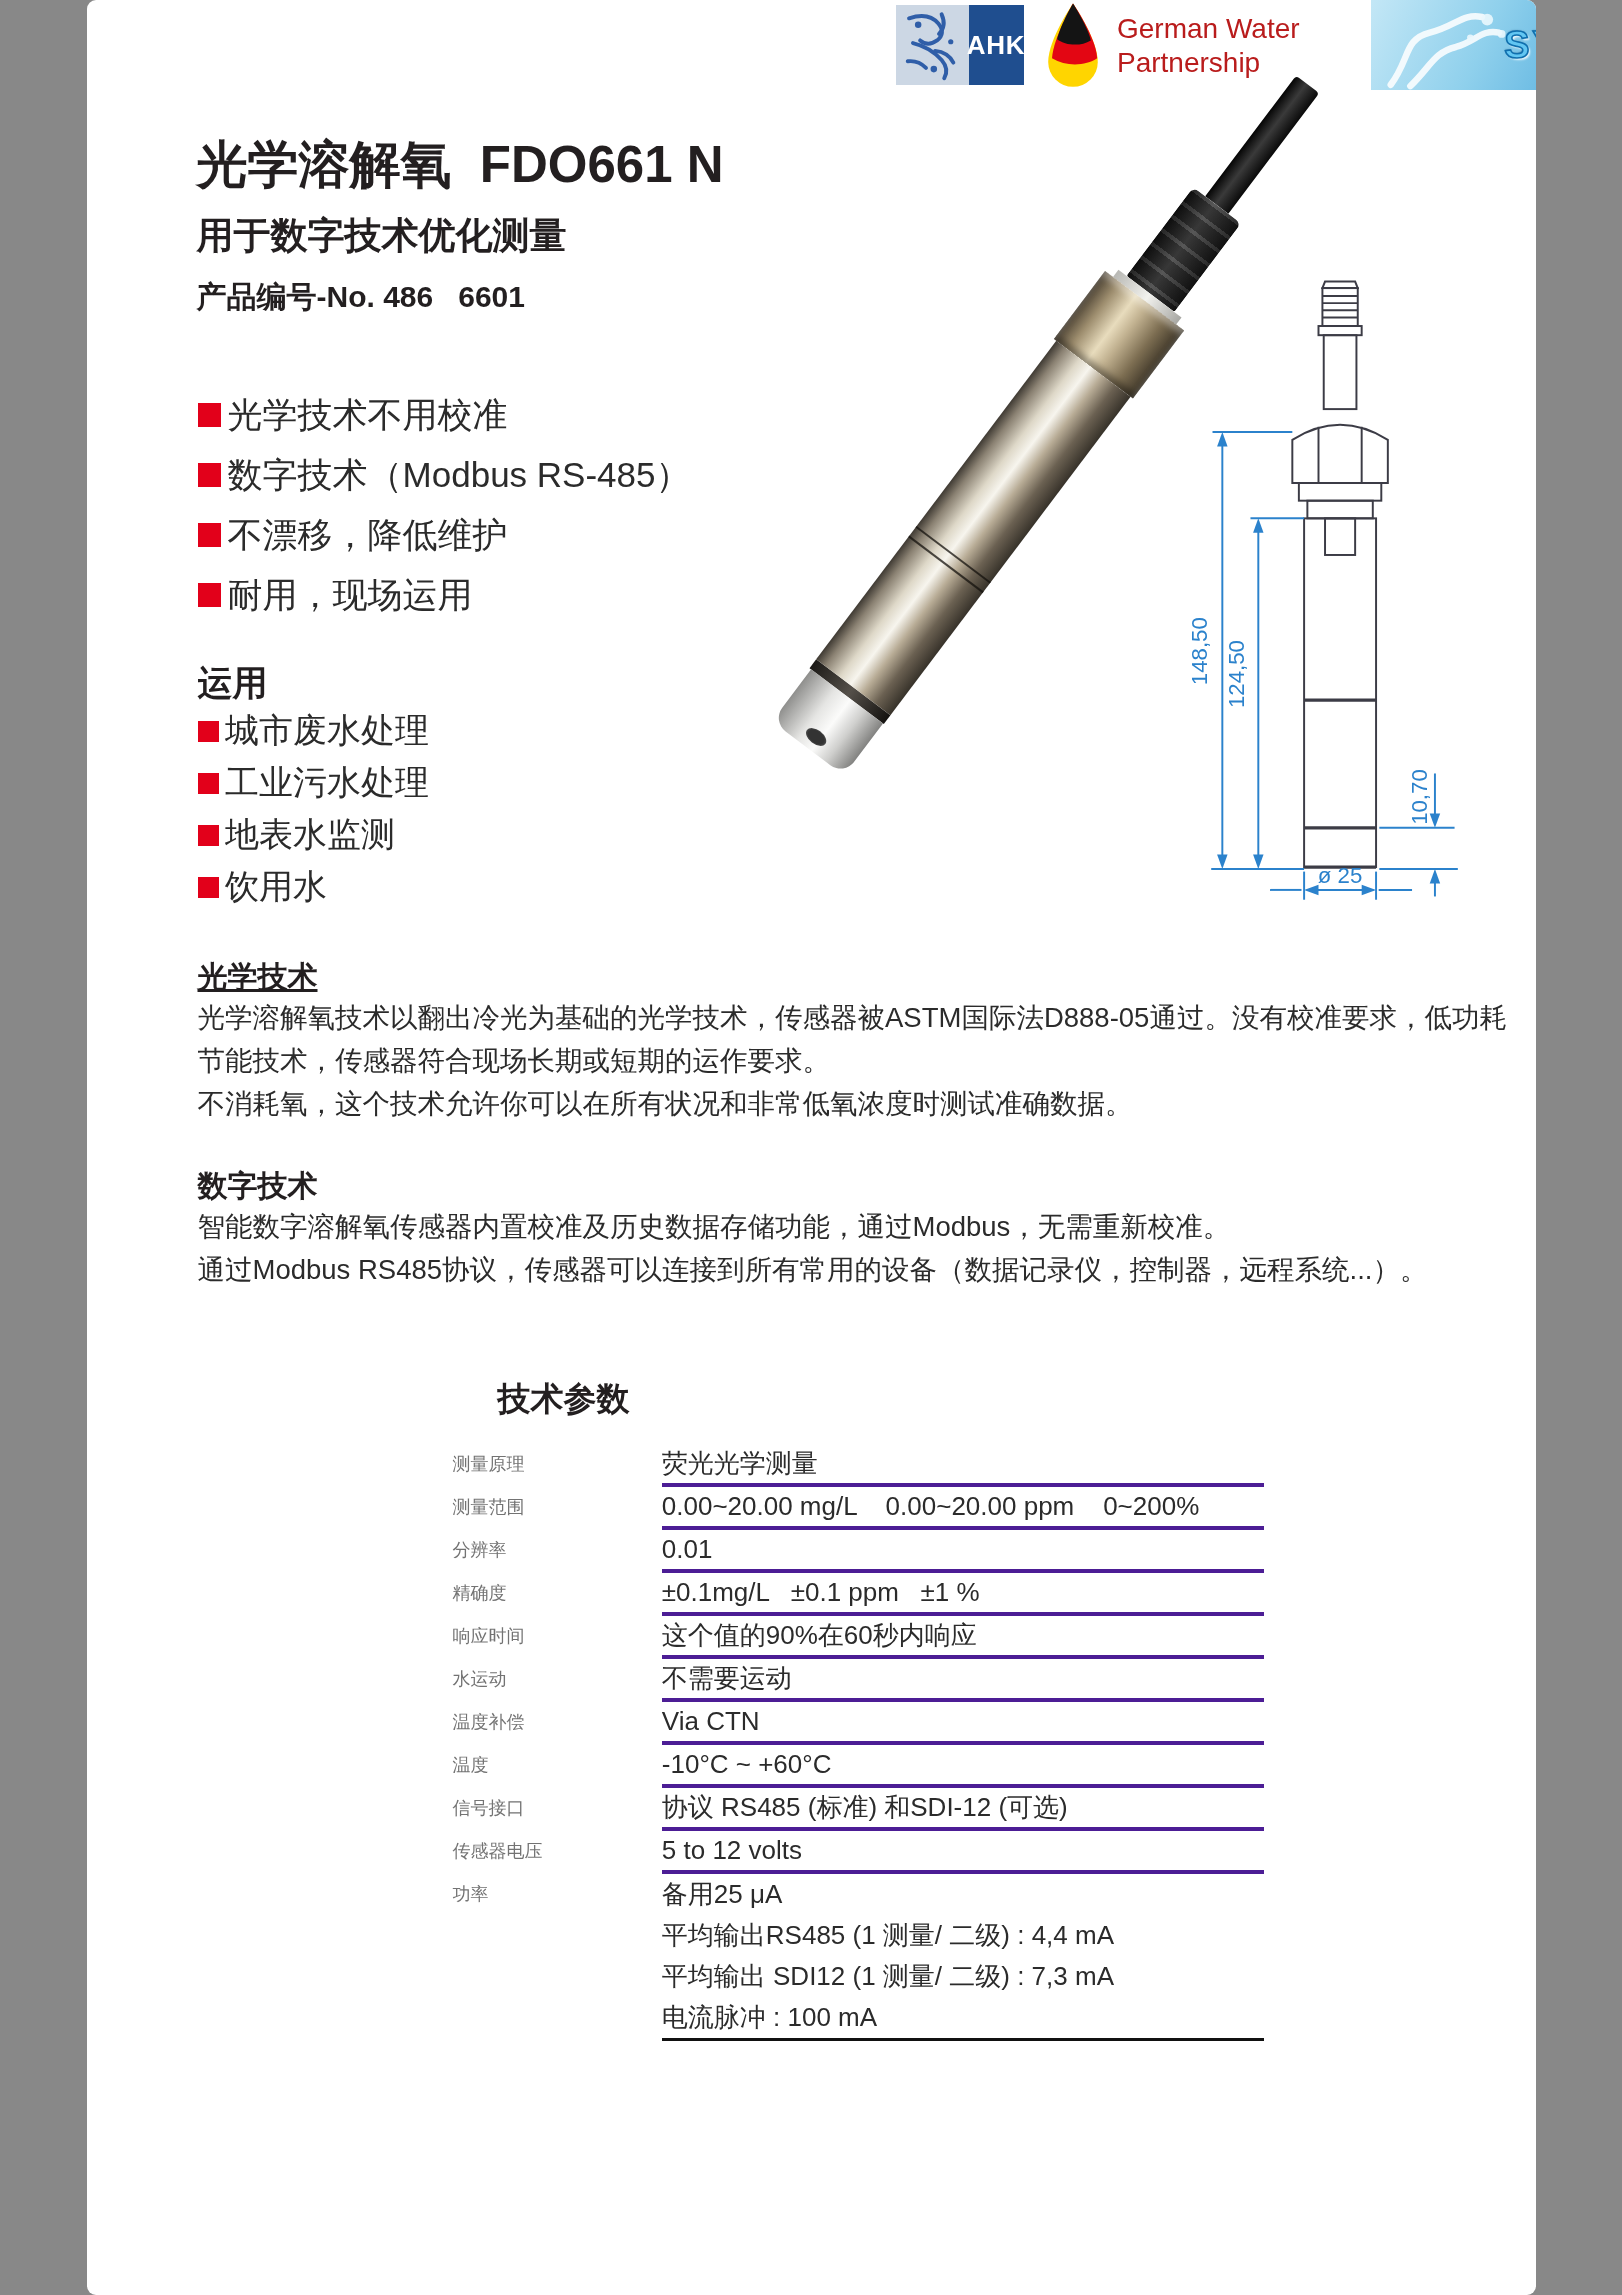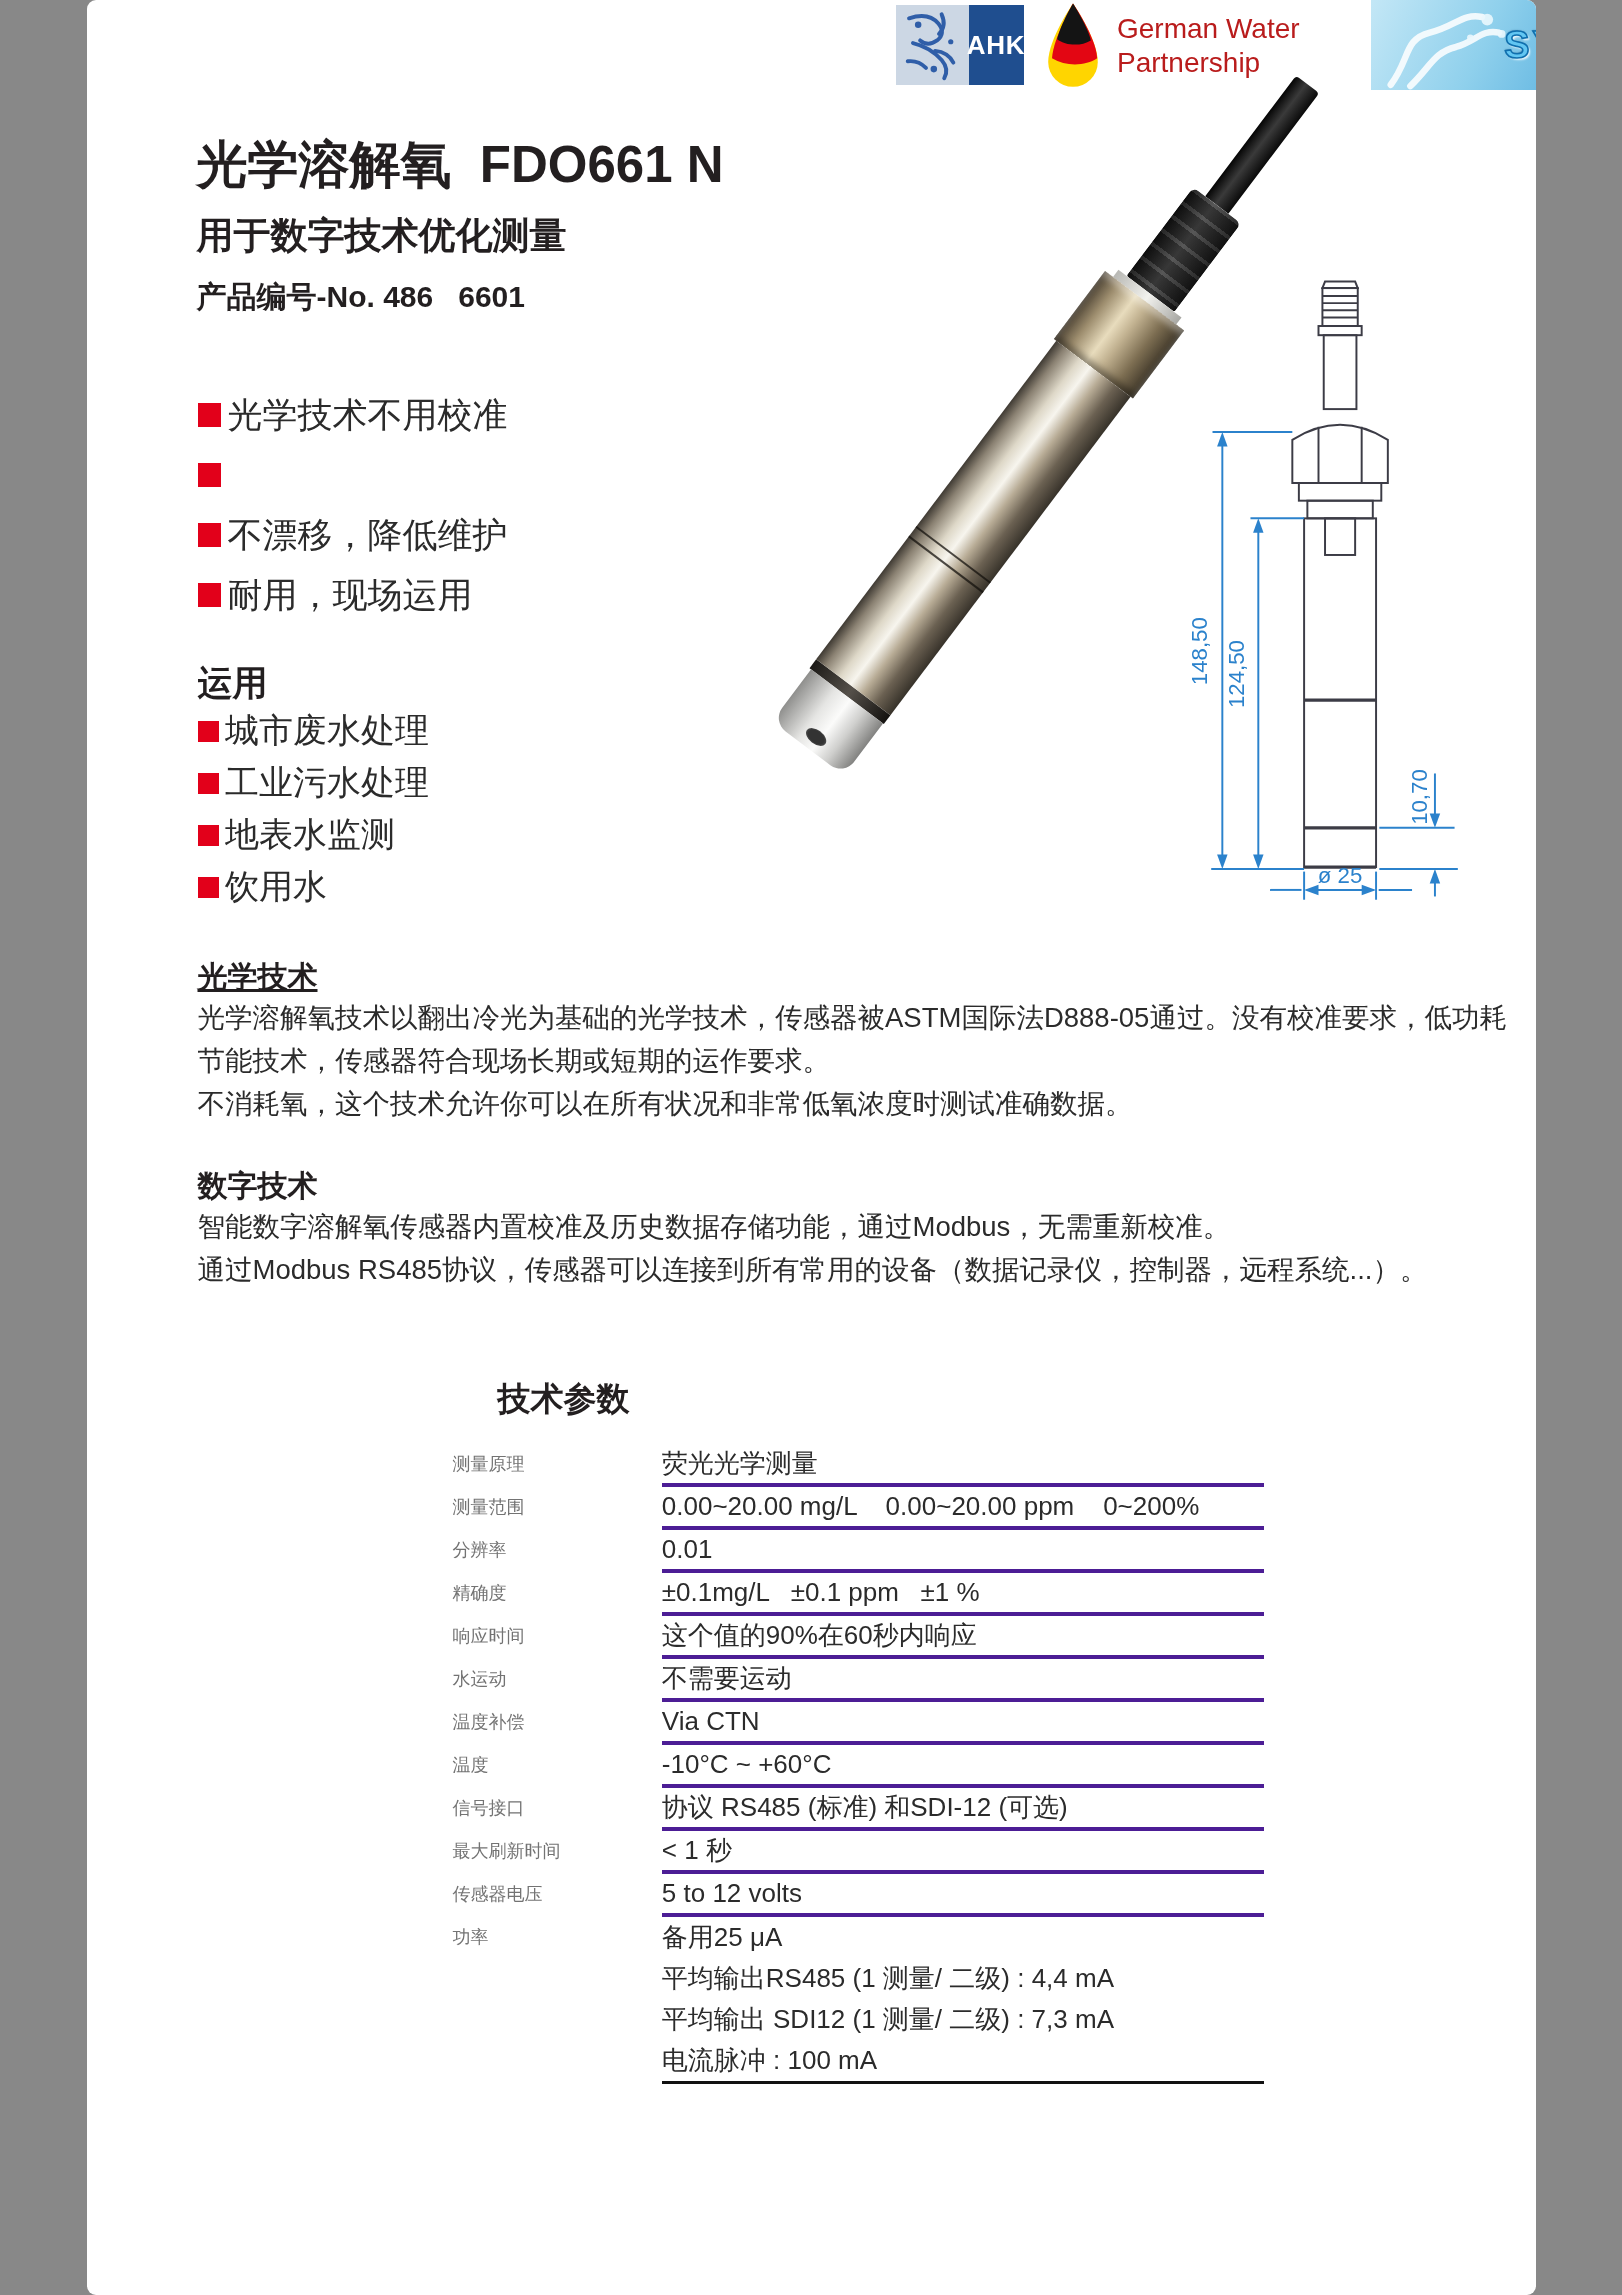--- a/index.html
+++ b/index.html
@@ -136,20 +136,21 @@
   <div class="doc-subtitle">用于数字技术优化测量</div>
   <div class="doc-prodno">产品编号-No. 486   6601</div>
 
   <div class="feature-list">
     <div class="feature-item">
       <span class="bullet-sq"></span>
       <span>光学技术不用校准</span>
     </div>
     <div class="feature-item">
       <span class="bullet-sq"></span>
+      <span>数字技术（Modbus RS-485）</span>
     </div>
     <div class="feature-item">
       <span class="bullet-sq"></span>
       <span>不漂移，降低维护</span>
     </div>
     <div class="feature-item">
       <span class="bullet-sq"></span>
       <span>耐用，现场运用</span>
     </div>
   </div>
@@ -299,24 +300,20 @@
     </div>
     <div class="spec-row">
       <div class="spec-label">温度</div>
       <div class="spec-value">-10°C ~ +60°C</div>
     </div>
     <div class="spec-row">
       <div class="spec-label">信号接口</div>
       <div class="spec-value">协议 RS485 (标准) 和SDI-12 (可选)</div>
     </div>
     <div class="spec-row">
-      <div class="spec-label">最大刷新时间</div>
-      <div class="spec-value">&lt; 1 秒</div>
-    </div>
-    <div class="spec-row">
       <div class="spec-label">传感器电压</div>
       <div class="spec-value">5 to 12 volts</div>
     </div>
     <div class="spec-row">
       <div class="spec-label">功率</div>
       <div class="spec-value-multi">
         <div class="pline">备用25 μA</div>
         <div class="pline">平均输出RS485 (1 测量/ 二级) : 4,4 mA</div>
         <div class="pline">平均输出 SDI12 (1 测量/ 二级) : 7,3 mA</div>
         <div class="pline last">电流脉冲 : 100 mA</div>

